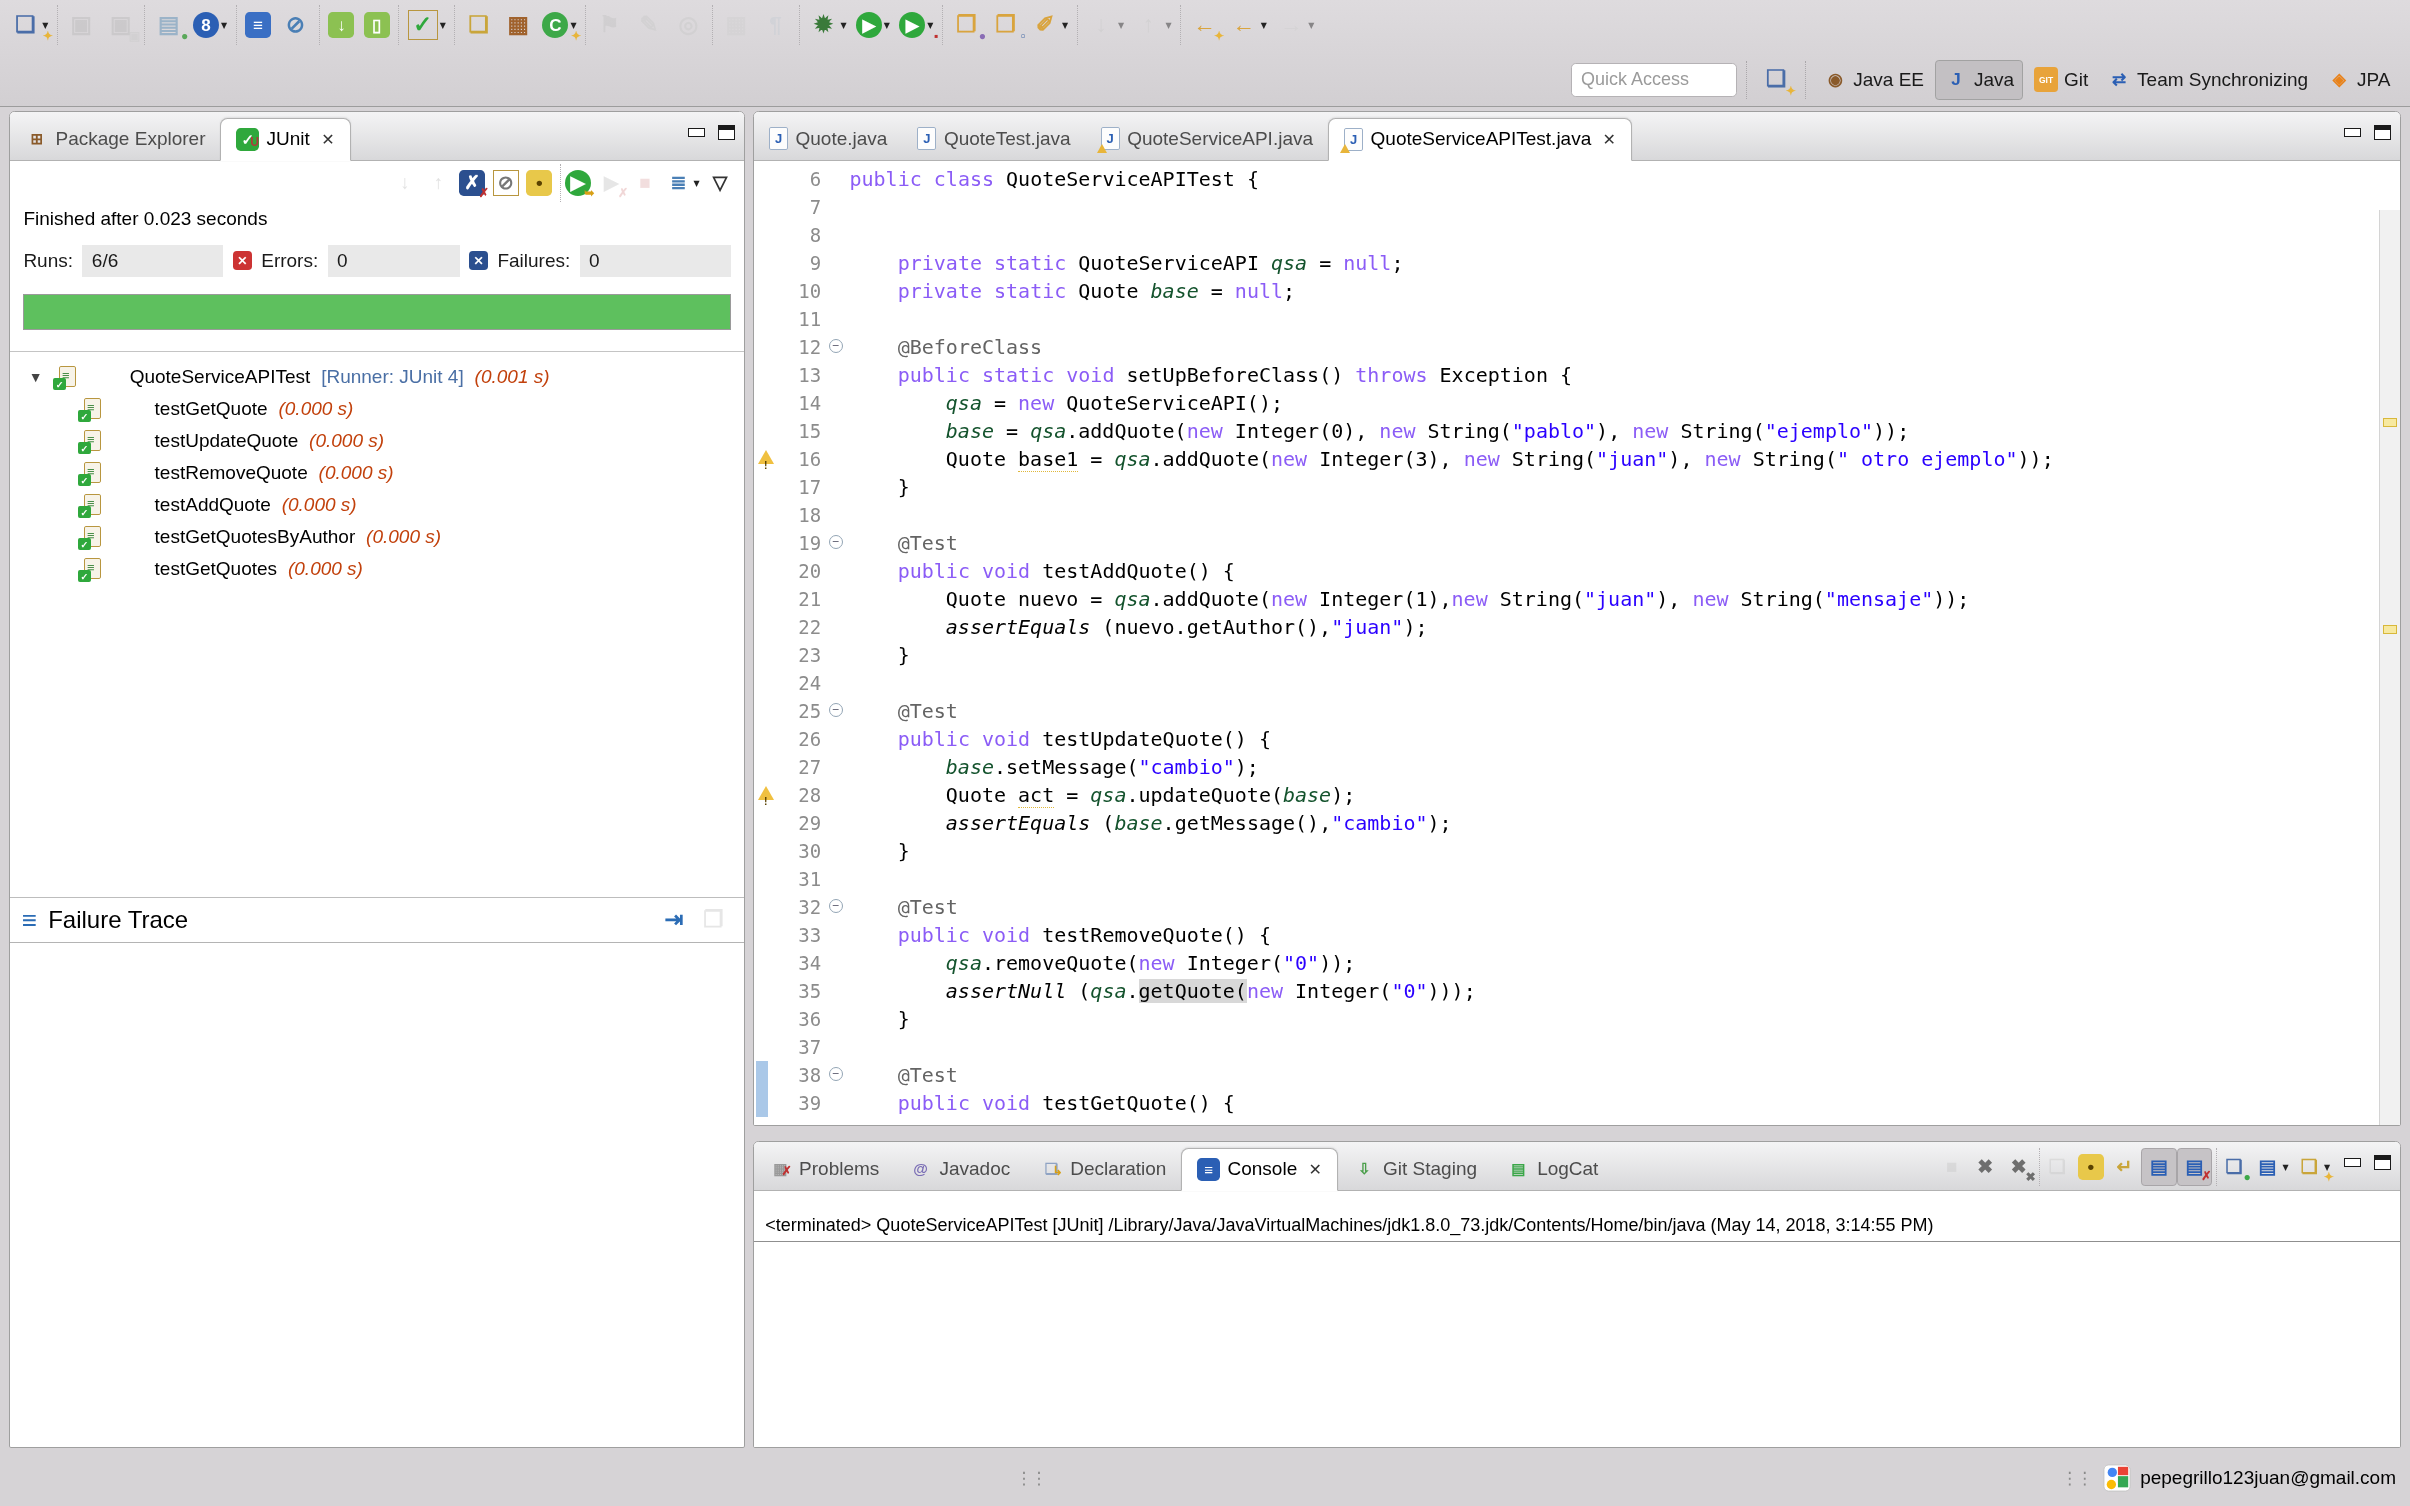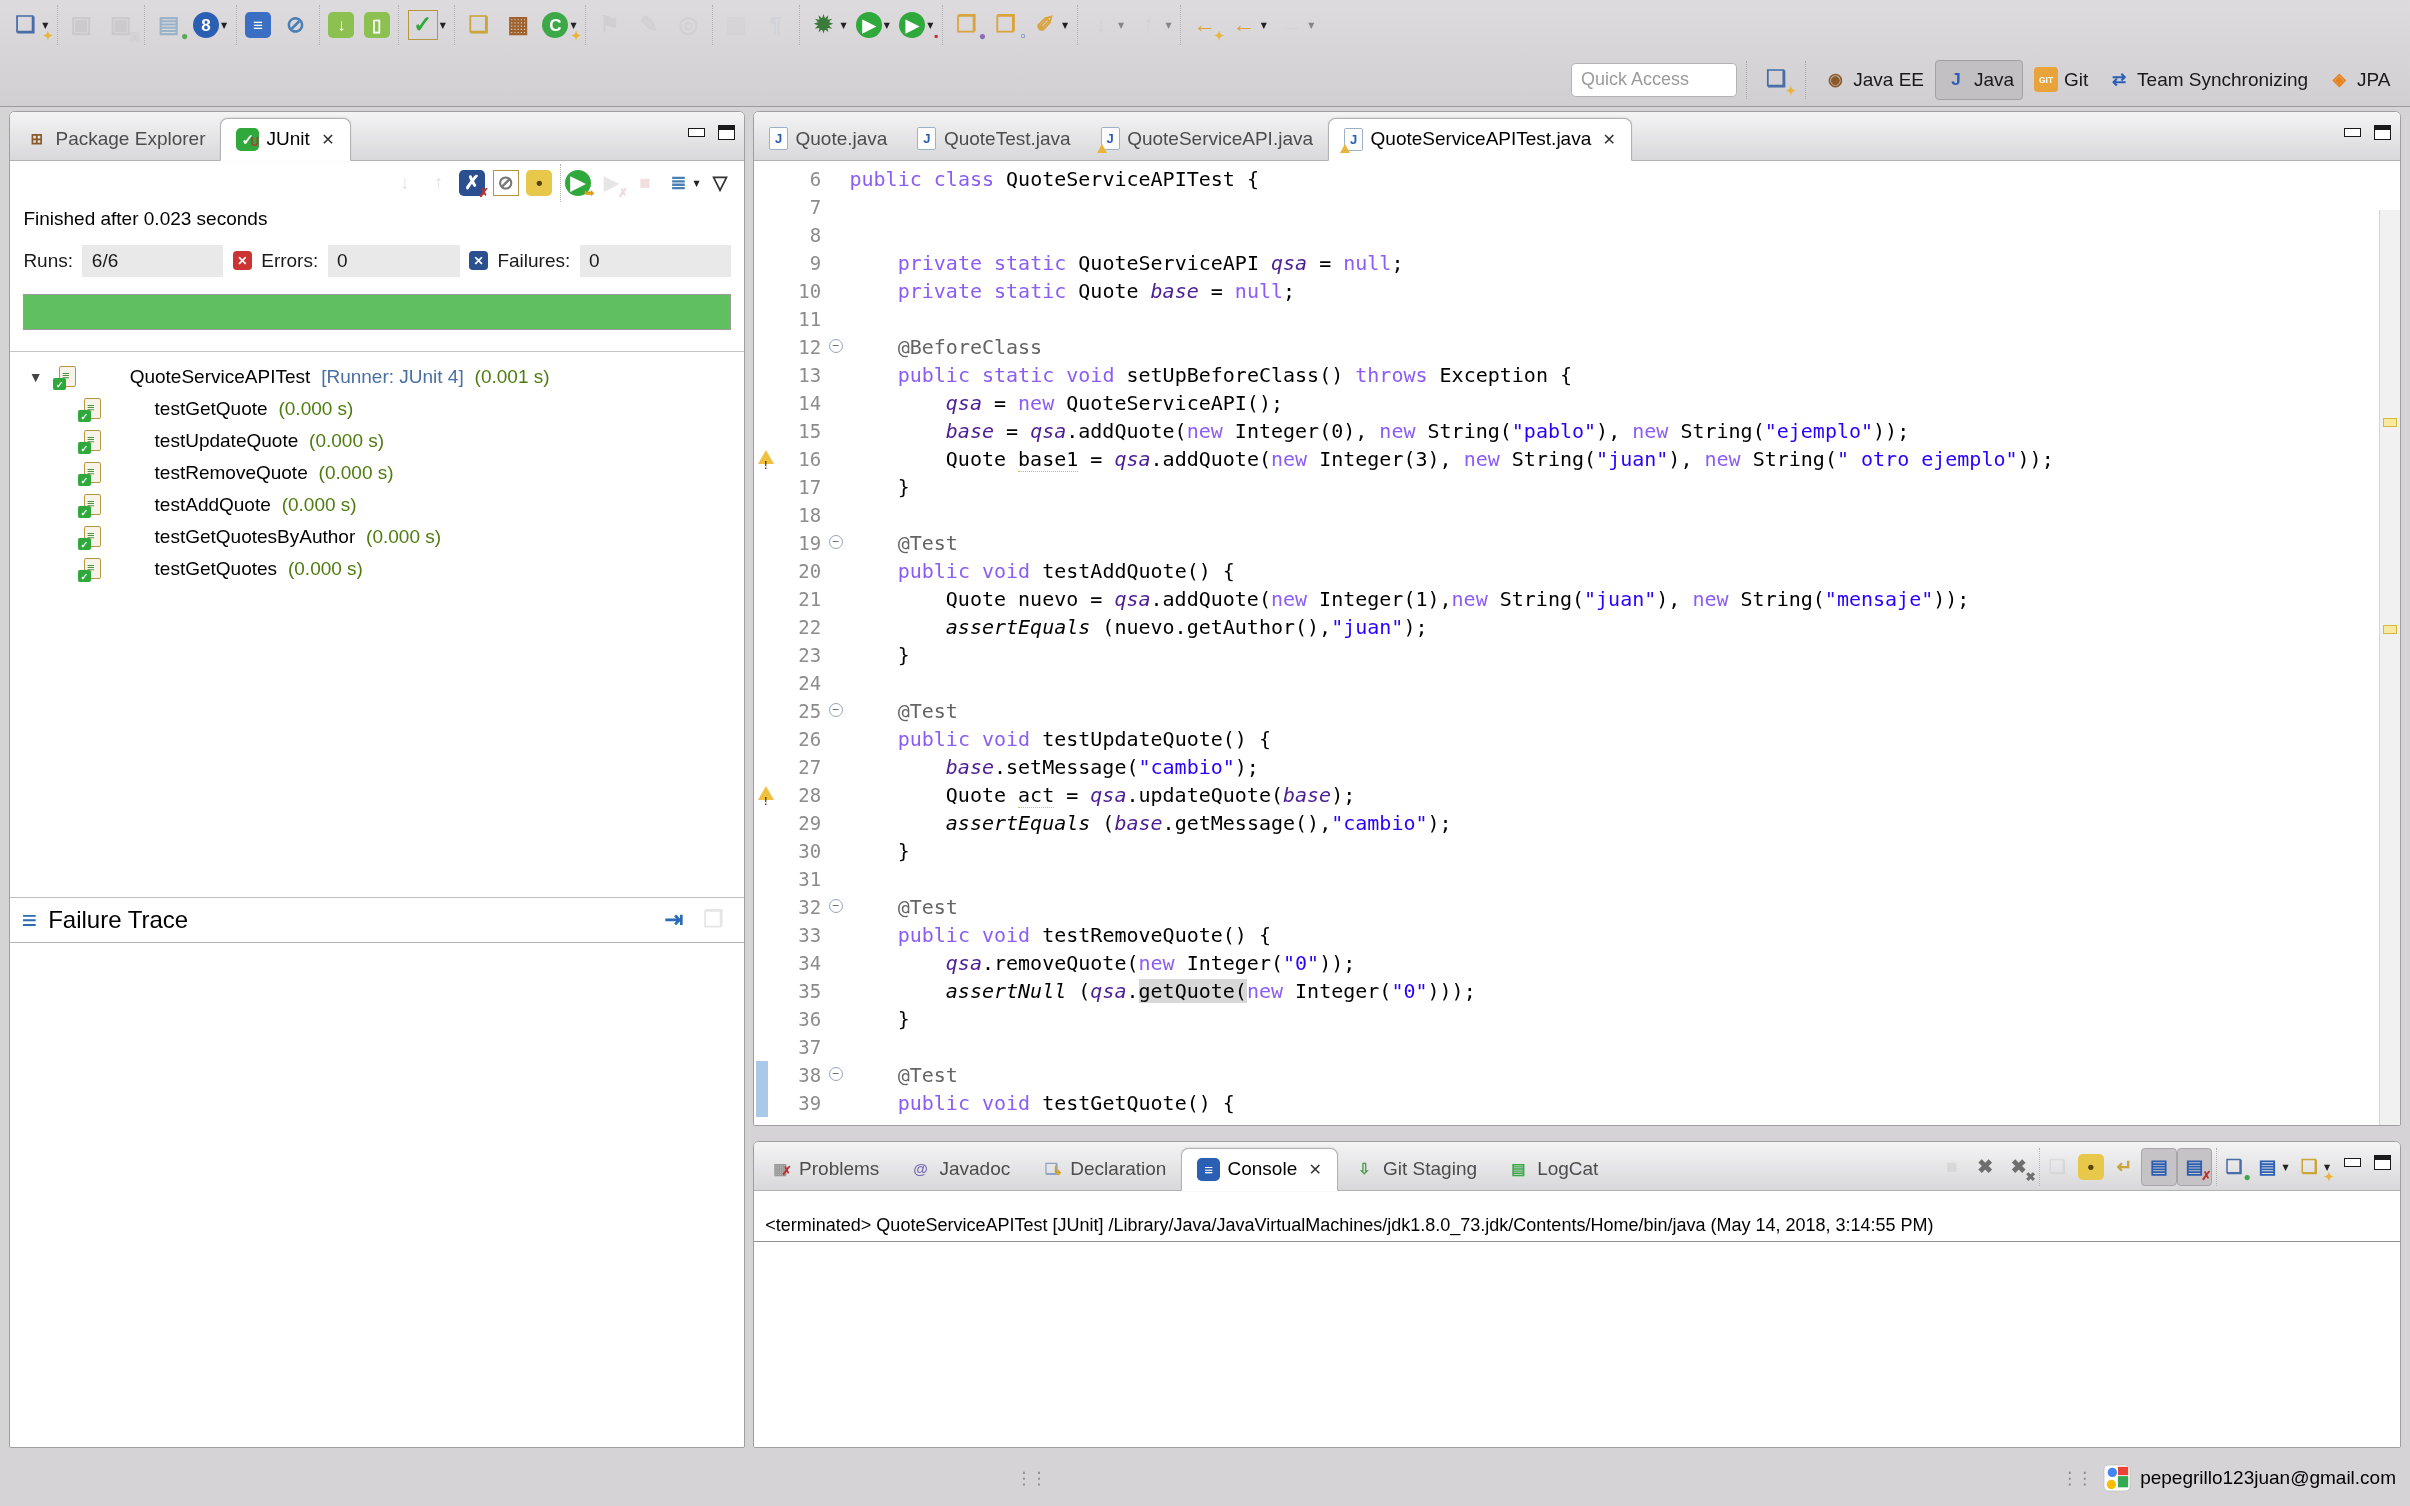--- a/index.html
+++ b/index.html
@@ -65,21 +65,21 @@
   .texp { width:24.5px; text-align:center; font-size:14px; color:#444; }
   .tico { position:relative; width:22.6px; height:22.6px; flex:0 0 22.6px; }
   .tico .pg { position:absolute; right:0; top:0; width:17px; height:21px; background:#f7f3e8;
               border:0.9px solid #b8963f; border-radius:1.9px; }
   .tico .pg::after { content:"≡"; position:absolute; left:1.9px; top:0.9px; font-size:13px; color:#4a8f4a; }
   .tico .chk { position:absolute; left:0; bottom:-1.9px; width:12.2px; height:12.2px; background:#2fa83c;
                border-radius:1.9px; color:#fff; font-size:9.4px; font-weight:bold; display:flex;
                align-items:center; justify-content:center; }
   .tname { color:#000; white-space:pre;margin-left:48px; }
   .trunner { color:#4a6fa5; white-space:pre; }
-  .ttime { color:#4d7c0f; white-space:pre; }
+  .ttime { color:#c2410c; white-space:pre;font-style:italic; }
   #failure-trace { position:absolute; left:0; right:0; top:785px; border-top:0.9px solid #bdbdbd; background:#fff; }
   #ft-head { display:flex; align-items:center; height:45px; padding:0 11.3px; gap:11.3px;
              border-bottom:0.9px solid #b4b4b4; }
   #ft-ham { color:#2b6cb5; font-size:26px; font-weight:bold; }
   #ft-label { font-size:24px; color:#000; flex:1; }
 
   
   #editor-panel { left:753px; top:111px; width:1648px; height:1015px; }
   .ficon { position:relative; width:19px; height:22.6px; background:#fdfdfd; border:0.9px solid #9db0c8;
            border-radius:1.9px; display:inline-flex; align-items:center; justify-content:center;
@@ -92,21 +92,21 @@
   .cl { display:flex; height:28px; line-height:28px; white-space:pre; }
   .cl .ann { width:26px; position:relative; flex:0 0 26px; }
   .cl .num { width:45px; flex:0 0 45px; text-align:right; color:#8c8c8c; font-size:19px; padding-right:3.8px; }
   .cl .fold { width:24.5px; flex:0 0 24.5px; position:relative; }
   .foldc { position:absolute; left:3.8px; top:6.6px; width:14px; height:14px; border:0.9px solid #93a5b5;
            border-radius:50%; color:#667; font-size:11.3px; line-height:12.2px; text-align:center; background:#fff; }
   .cl .code { flex:1; }
   .tk { color:#8b5cf6; font-weight:normal; }
   .tp { color:#000; }
   .ts { color:#2a00ff; }
-  .tf { color:#4c1d95; font-style:italic; }
+  .tf { color:#14532d; font-style:italic; }
   .ta { color:#646464; }
   .tm { color:#000; font-style:italic; }
   .tw { color:#000; border-bottom:1.9px dotted #e0b83a; }
   .th { color:#000; background:#d8d8d8; }
   .warn-ico { position:absolute; left:3.8px; top:5.6px; width:0; height:0;
               border-left:8.5px solid transparent; border-right:8.5px solid transparent;
               border-bottom:14px solid #f0c040; }
   .warn-ico::after { content:"!"; position:absolute; left:-1.9px; top:1.9px; font-size:10.4px; font-weight:bold; color:#5a4200;
                      font-family:"Liberation Sans", sans-serif; }
   .range-bar { position:absolute; left:1.9px; top:0; width:12.2px; height:100%; background:#aac8e8; }

